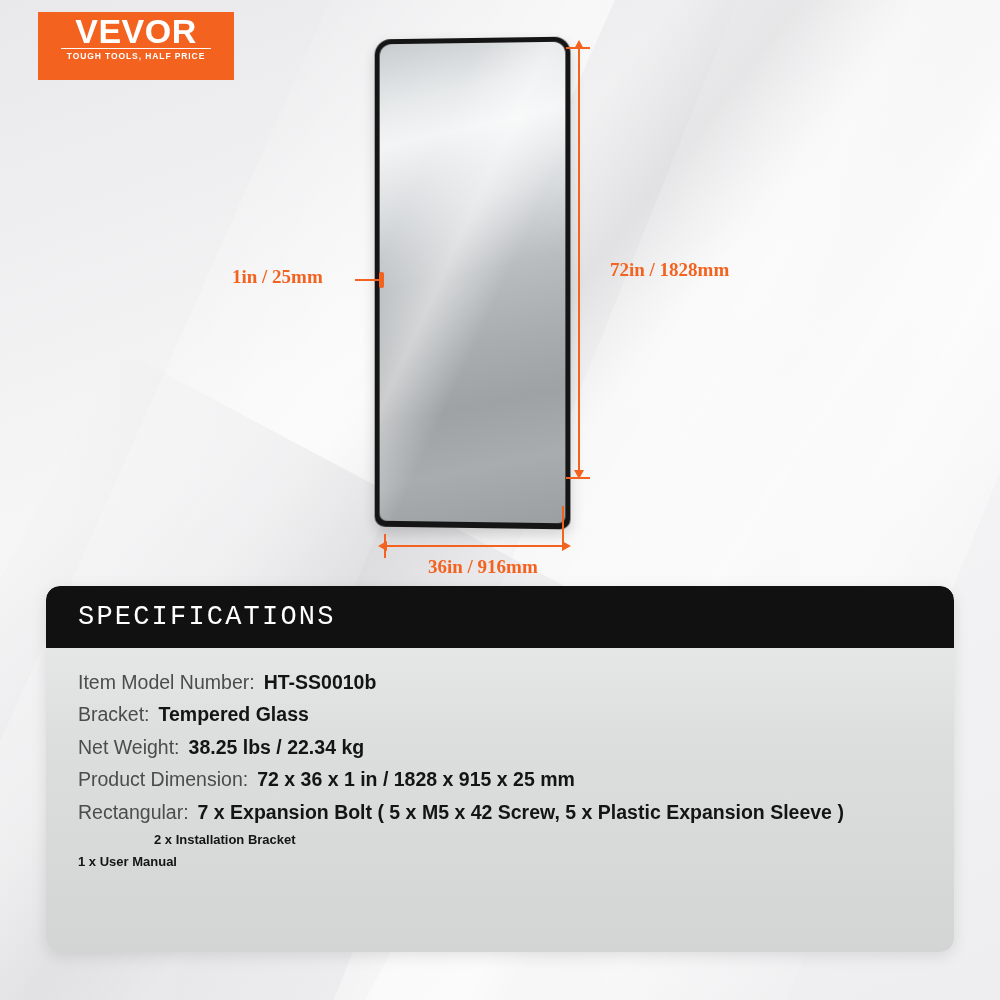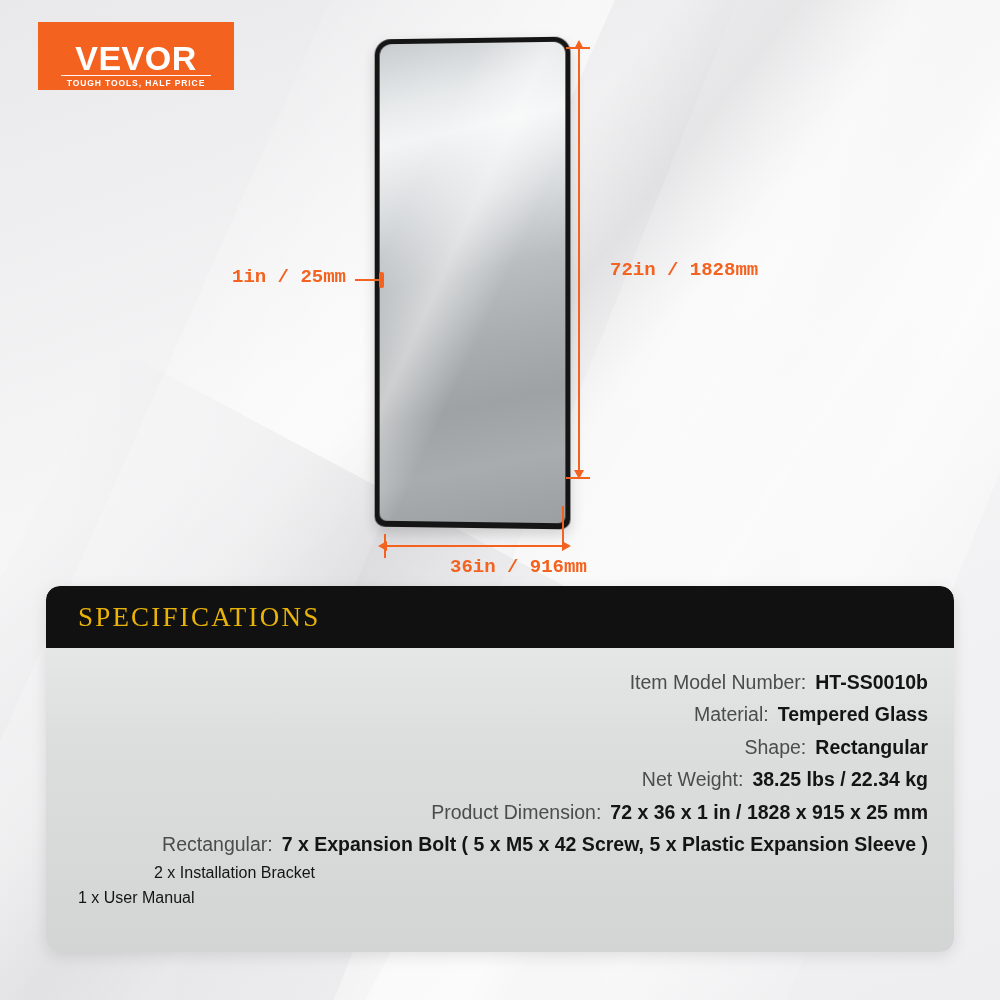--- a/index.html
+++ b/index.html
@@ -42,31 +42,30 @@
   .streak-c {
     top: 420px; left: -120px;
     width: 520px; height: 900px;
     background: linear-gradient(100deg, rgba(220,220,223,0) 0%, rgba(216,216,219,0.5) 50%, rgba(220,220,223,0) 100%);
     transform: rotate(28deg);
   }
 
   
   .logo {
     position: absolute;
-    top: 22px;
+    top: 12px;
     left: 38px;
     width: 196px;
     height: 68px;
     background: #f4621f;
     display: flex;
     flex-direction: column;
     align-items: center;
-    justify-content: center;
     box-sizing: border-box;
-    padding-top: 16px;
+    padding-top: 2px;
   }
   .logo-word {
     color: #ffffff;
     font-size: 34px;
     font-weight: bold;
     letter-spacing: 0.5px;
     line-height: 1;
     font-family: "Liberation Sans", sans-serif;
   }
   .logo-tag {
@@ -121,21 +120,21 @@
     background: linear-gradient(115deg, rgba(255,255,255,0) 25%, rgba(255,255,255,0.45) 42%, rgba(255,255,255,0) 58%);
   }
 
   
   .dim-label {
     position: absolute;
     color: #f4621f;
     font-size: 19px;
     font-weight: bold;
     white-space: nowrap;
-    font-family: Liberation Mono, monospace;
+    font-family: Liberation Serif, serif;
   }
   .dim-line {
     position: absolute;
     background: #f4621f;
   }
   .tick {
     position: absolute;
     background: #f4621f;
   }
   .arrow {
@@ -183,53 +182,52 @@
     background: linear-gradient(180deg, #eceded 0%, #dddede 40%, #d3d4d4 100%);
   }
   .spec-header {
     height: 62px;
     background: #111111;
     display: flex;
     align-items: center;
     border-radius: 14px 14px 0 0;
   }
   .spec-header-title {
-    color: #eab308;
+    color: #ffffff;
     font-size: 27px;
     letter-spacing: 2.2px;
     margin-left: 32px;
-    font-family: Liberation Serif, serif;
+    font-family: Liberation Mono, monospace;
   }
   .spec-body {
     padding: 22px 26px 18px 32px;
   }
   .spec-row {
     display: flex;
     align-items: baseline;
     margin-bottom: 8px;
     line-height: 1.25;
-    justify-content: flex-end;
   }
   .spec-key {
     color: #4c4c4c;
     font-size: 19.5px;
     font-family: "Liberation Sans", sans-serif;
     white-space: nowrap;
   }
   .spec-val {
     color: #141414;
     font-size: 19.5px;
     font-weight: bold;
     margin-left: 9px;
     font-family: "Liberation Sans", sans-serif;
   }
   .spec-extra {
     color: #141414;
-    font-size: 16px;
-    font-weight: normal;
+    font-size: 13px;
+    font-weight: bold;
     margin-left: 0px;
     margin-bottom: 7px;
     font-family: "Liberation Sans", sans-serif;
   }
 </style>
 </head>
 <body>
 
 <div class="page">
 
@@ -257,42 +255,38 @@
   <div class="arrow arrow-down" style="left:574px; top:470px;"></div>
   <div class="tick" style="left:566px; top:47px; width:24px; height:2px;"></div>
   <div class="tick" style="left:566px; top:477px; width:24px; height:2px;"></div>
   <div class="dim-label" style="left:610px; top:259px;">72in / 1828mm</div>
 
   <div class="dim-line" style="left:386px; top:545px; width:176px; height:2px;"></div>
   <div class="arrow arrow-left" style="left:378px; top:541px;"></div>
   <div class="arrow arrow-right" style="left:562px; top:541px;"></div>
   <div class="tick" style="left:384px; top:534px; width:2px; height:24px;"></div>
   <div class="tick" style="left:562px; top:506px; width:2px; height:40px;"></div>
-  <div class="dim-label" style="left:450px; top:556px;">36in / 916mm</div>
+  <div class="dim-label" style="left:428px; top:556px;">36in / 916mm</div>
 
   <div class="spec-card">
     <div class="spec-header">
       <div class="spec-header-title">SPECIFICATIONS</div>
     </div>
     <div class="spec-body">
 
       <div class="spec-row">
         <span class="spec-key">Item Model Number:</span>
         <span class="spec-val">HT-SS0010b</span>
       </div>
 
       <div class="spec-row">
-        <span class="spec-key">Material:</span>
+        <span class="spec-key">Bracket:</span>
         <span class="spec-val">Tempered Glass</span>
       </div>
 
-      <div class="spec-row">
-        <span class="spec-key">Shape:</span>
-        <span class="spec-val">Rectangular</span>
-      </div>
 
       <div class="spec-row">
         <span class="spec-key">Net Weight:</span>
         <span class="spec-val">38.25 lbs / 22.34 kg</span>
       </div>
 
       <div class="spec-row">
         <span class="spec-key">Product Dimension:</span>
         <span class="spec-val">72 x 36 x 1 in / 1828 x 915 x 25 mm</span>
       </div>

